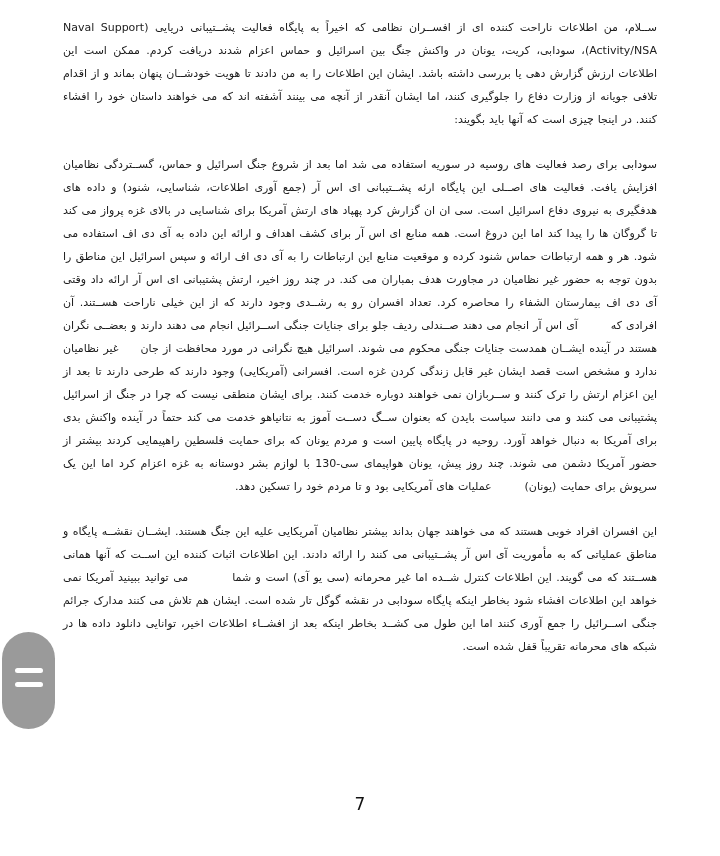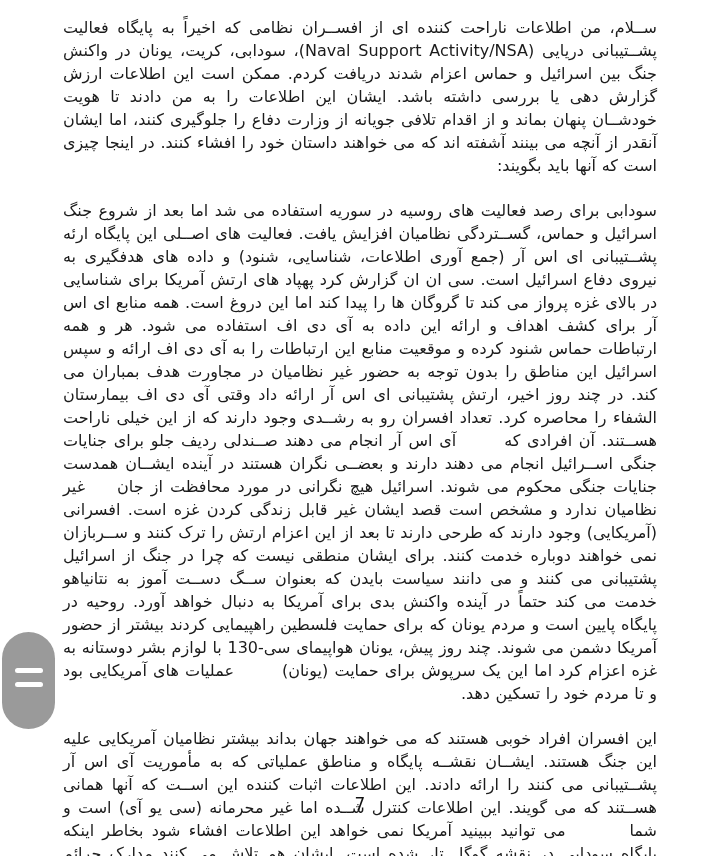--- a/index.html
+++ b/index.html
@@ -18,21 +18,21 @@
   }
   .text-block {
     position: absolute;
     top: 16px;
     right: 63px;
     width: 594px;
     direction: rtl;
   }
   .para {
     margin: 0 0 22px 0;
-    font-size: 16px;
+    font-size: 11px;
     line-height: 23px;
     text-align: justify;
     word-spacing: 0.5px;
   }
   .handle {
     position: absolute;
     left: 2px;
     top: 632px;
     width: 53px;
     height: 97px;

